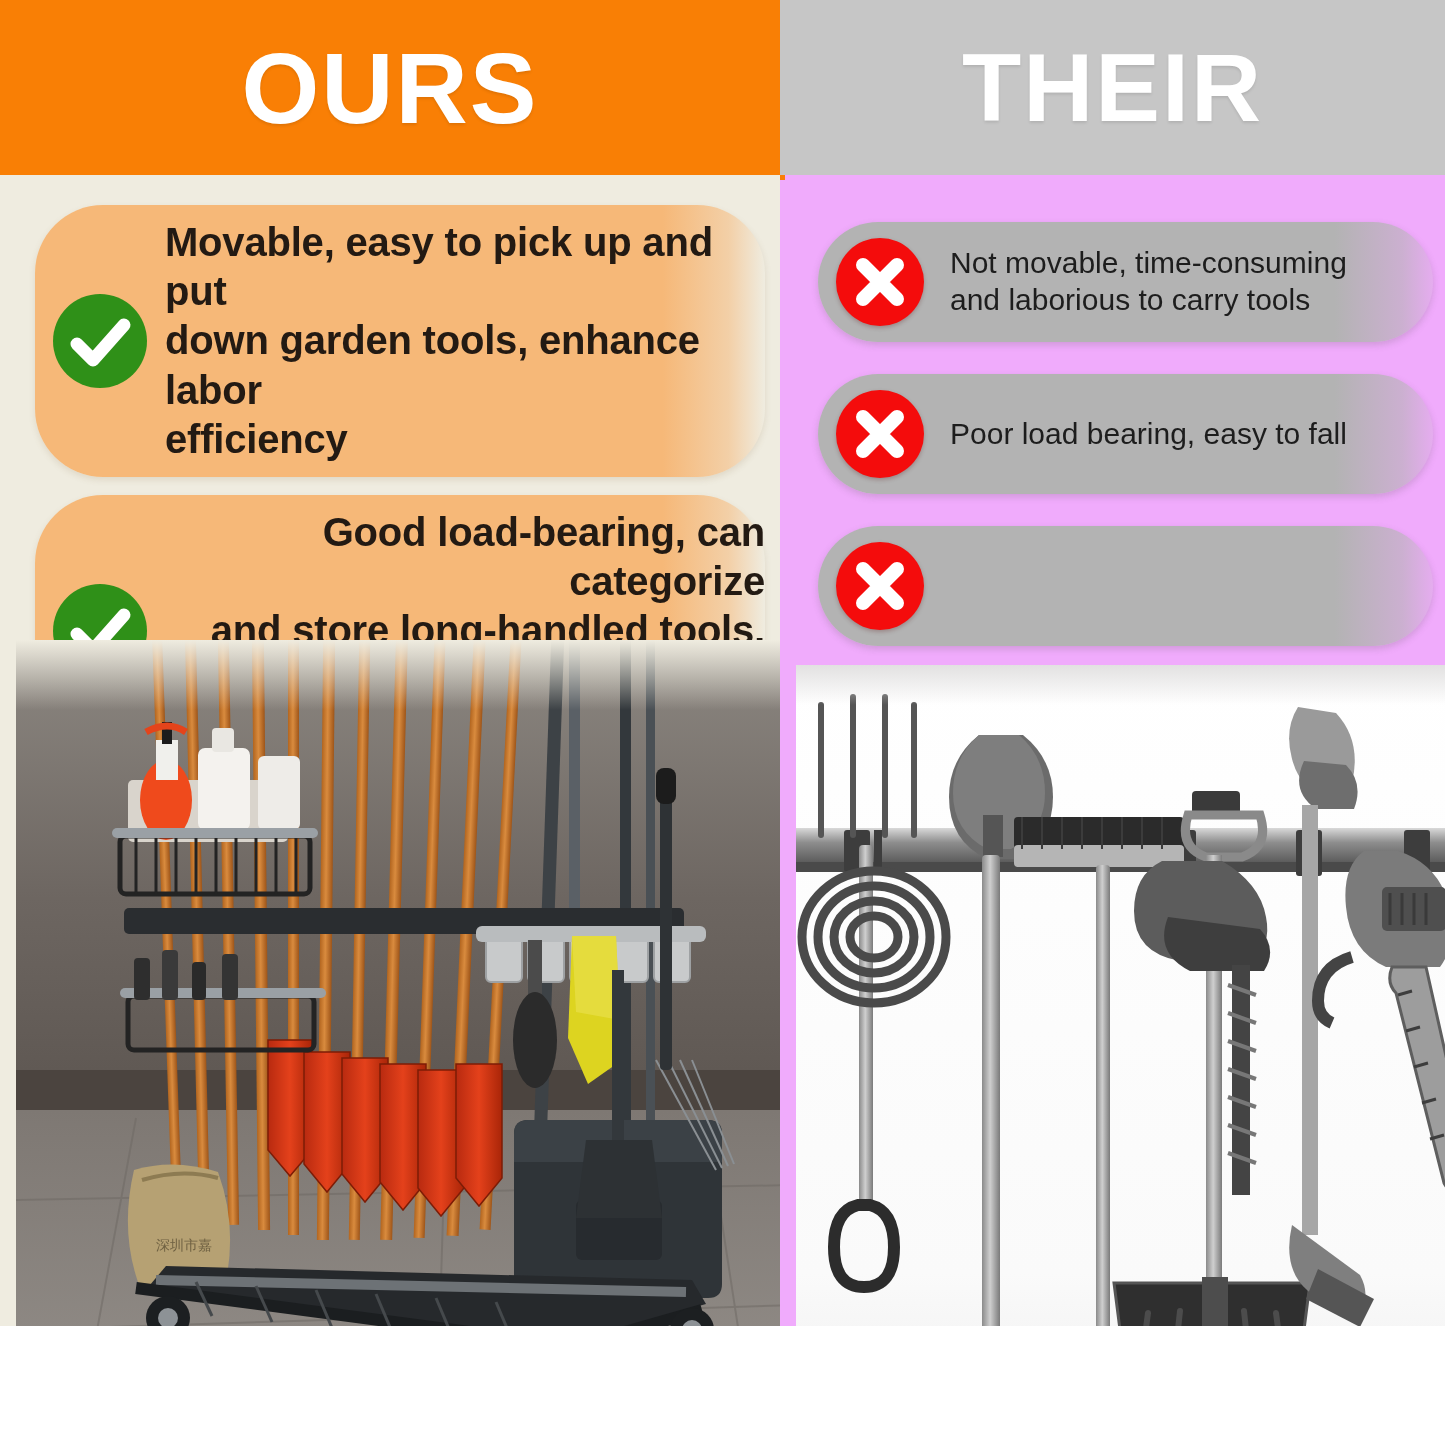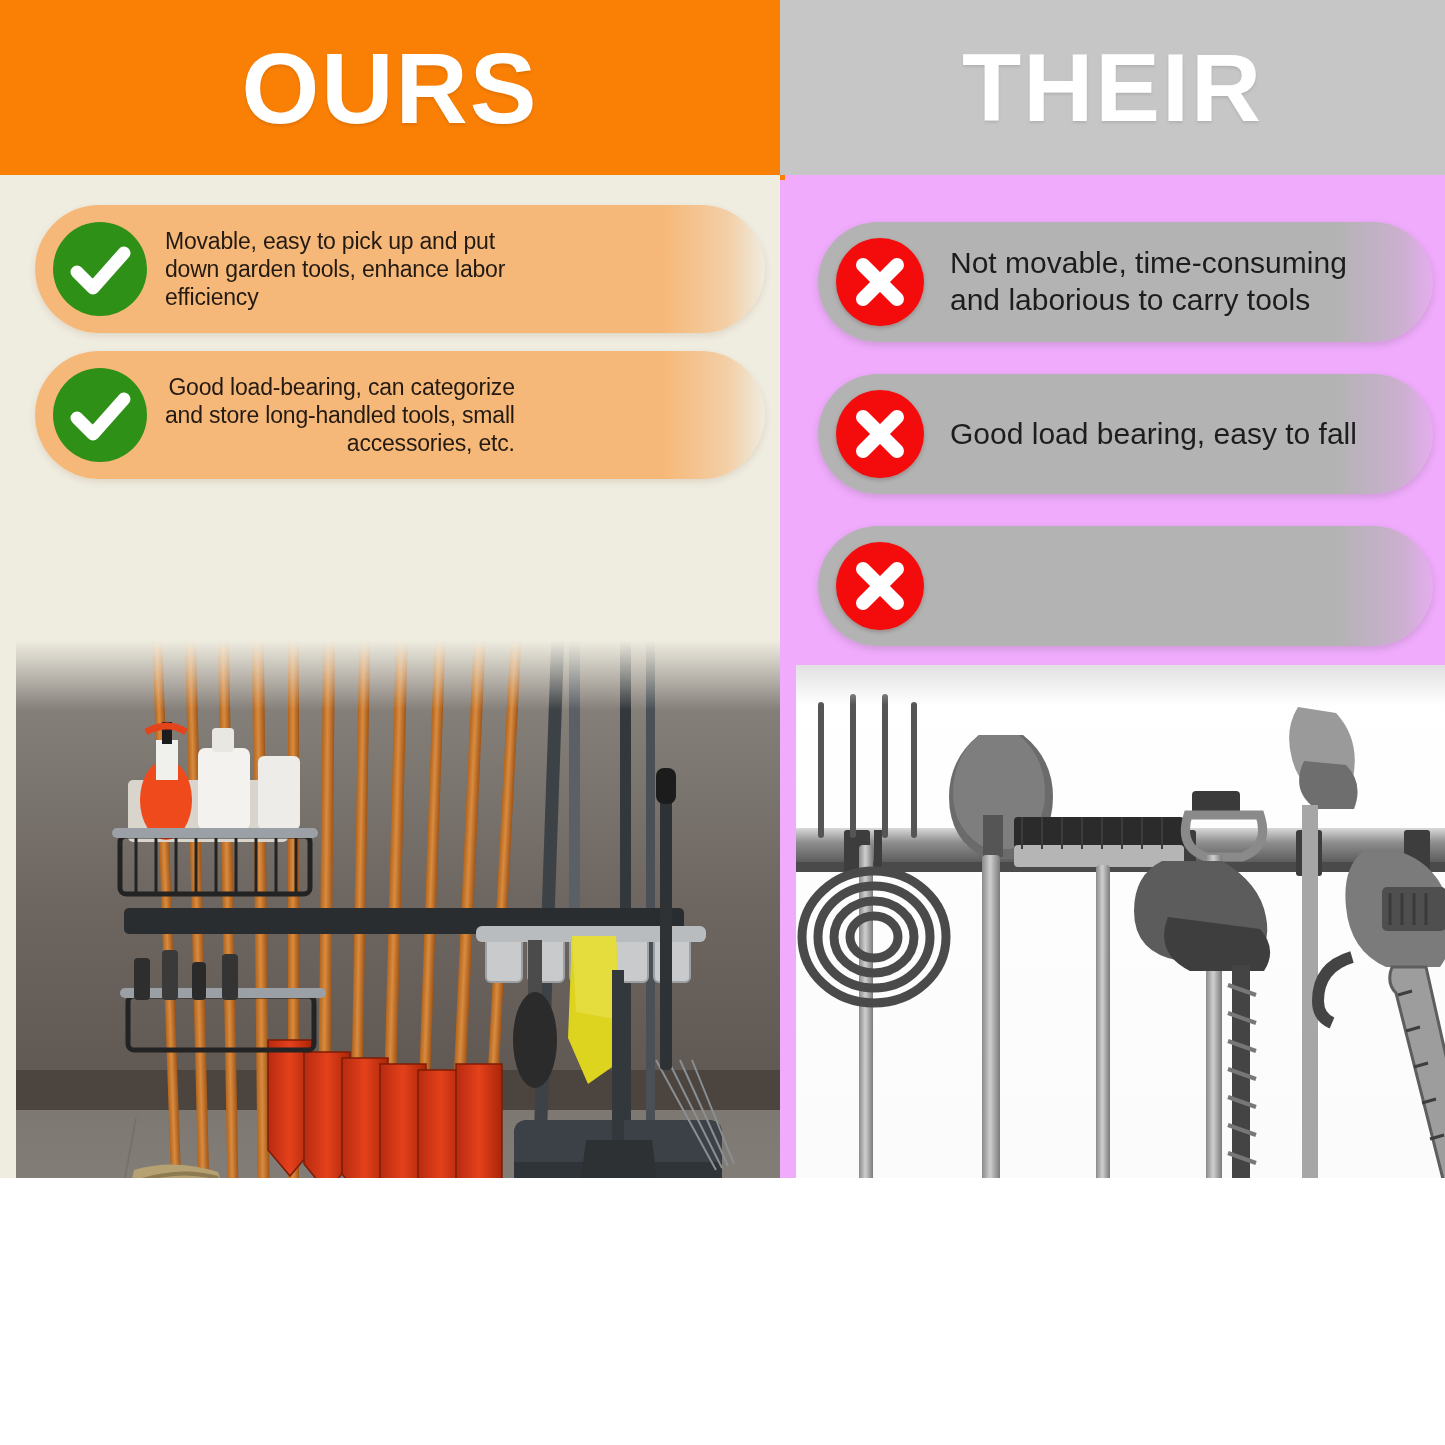--- a/index.html
+++ b/index.html
@@ -4,21 +4,21 @@
 <style>
   html,body{margin:0;padding:0;}
   body{
     width:1445px;height:1445px;overflow:hidden;
     font-family:"Liberation Sans", sans-serif;
     background:#ffffff;
   }
   #root{position:relative;width:1445px;height:1445px;}
 
   
-  .col{position:absolute;top:0;height:1178px;overflow:hidden;}
+  .col{position:absolute;top:0;height:1326px;overflow:hidden;}
   .col-left{left:0;width:780px;background:#efece0;}
   .col-right{left:780px;width:665px;background:#f0abfc;}
 
   
   .hdr{position:absolute;top:0;left:0;right:0;height:175px;
        display:flex;align-items:center;justify-content:center;}
   .hdr-left{background:#f97f05;}
   .hdr-right{background:#c6c6c6;}
   .hdr-txt{
     color:#ffffff;font-weight:bold;letter-spacing:2px;
@@ -45,22 +45,22 @@
     box-shadow:0 3px 6px rgba(140,110,70,.16);
   }
   .pill-ok:nth-child(2){min-height:128px;text-align:right;}
   .pill-ok:nth-child(3){min-height:110px;}
 
   .badge{flex:0 0 auto;border-radius:50%;position:relative;}
   .badge-ok{width:94px;height:94px;background:#2f9018;margin-right:18px;}
   .badge-ok svg{position:absolute;left:0;top:0;}
 
   .pill-txt{
-    color:#231a13;font-weight:normal;
-    font-size:23px;line-height:1.23;
+    color:#231a13;font-weight:bold;
+    font-size:40px;line-height:1.23;
     letter-spacing:-0.2px;
     white-space:pre-line;
   }
 
   
   .pills-right{position:absolute;left:38px;top:222px;width:627px;}
   .pill-bad{
     background:linear-gradient(to right,#b3b3b3 0%,#b3b3b3 84%,rgba(179,179,179,.6) 95%,rgba(179,179,179,.18) 100%);
     min-height:120px;width:615px;
     border-radius:62px;
@@ -307,21 +307,21 @@
         <span class="pill-txt-bad">Not movable, time-consuming
 and laborious to carry tools</span>
       </div>
 
       <div class="pill-bad">
         <span class="badge badge-bad">
           <svg width="88" height="88" viewBox="0 0 88 88" aria-hidden="true">
             <path d="M27 27 L61 61 M61 27 L27 61" stroke="#ffffff" stroke-width="14" stroke-linecap="round"></path>
           </svg>
         </span>
-        <span class="pill-txt-bad">Good load bearing, easy to fall</span>
+        <span class="pill-txt-bad">Poor load bearing, easy to fall</span>
       </div>
 
       <div class="pill-bad">
         <span class="badge badge-bad">
           <svg width="88" height="88" viewBox="0 0 88 88" aria-hidden="true">
             <path d="M27 27 L61 61 M61 27 L27 61" stroke="#ffffff" stroke-width="14" stroke-linecap="round"></path>
           </svg>
         </span>
       </div>
 

